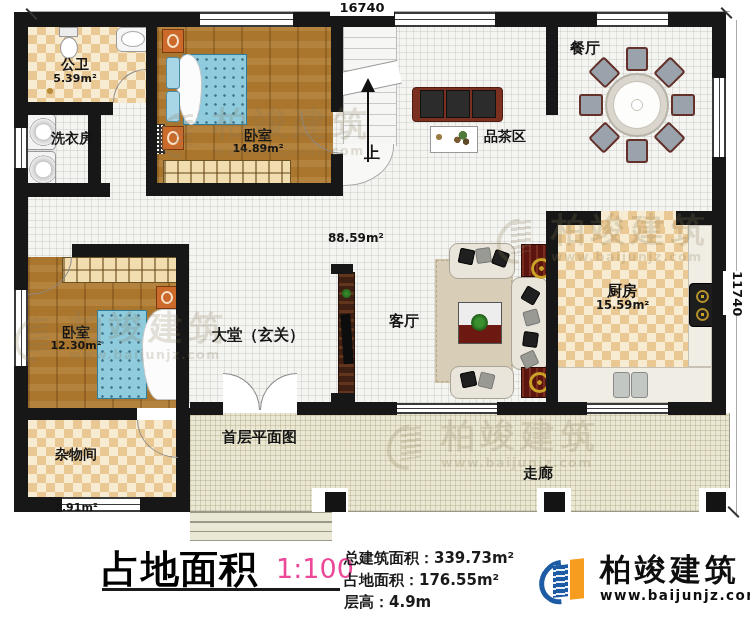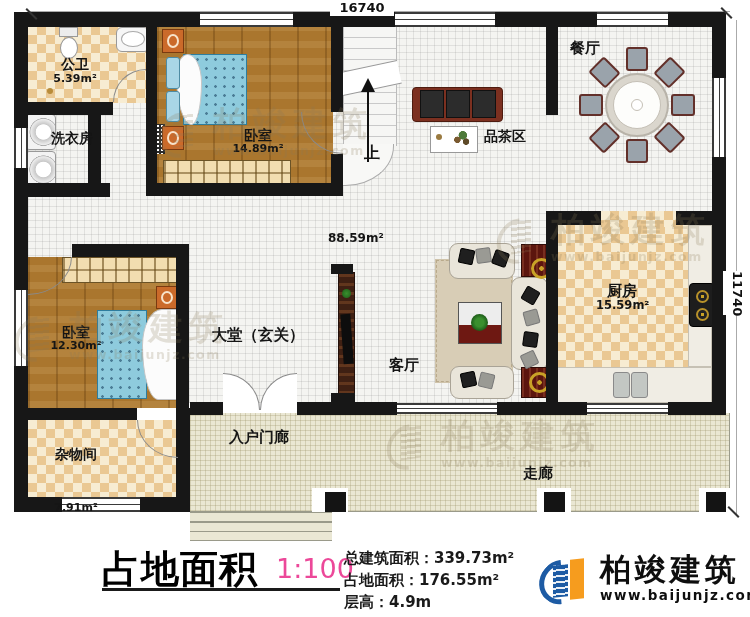--- a/index.html
+++ b/index.html
@@ -256,28 +256,28 @@
   <span class="lbl" style="left:40px;top:57px;width:70px;font-size:14px;">公卫</span>
   <span class="lbl" style="left:40px;top:73px;width:70px;font-size:11px;">5.39m²</span>
   <span class="lbl" style="left:36px;top:131px;width:72px;font-size:14px;">洗衣房</span>
   <span class="lbl" style="left:228px;top:128px;width:60px;font-size:14px;">卧室</span>
   <span class="lbl" style="left:223px;top:143px;width:70px;font-size:11px;">14.89m²</span>
   <span class="lbl" style="left:352px;top:144px;width:40px;font-size:16px;">上</span>
   <span class="lbl" style="left:561px;top:40px;width:48px;font-size:15px;">餐厅</span>
   <span class="lbl" style="left:477px;top:129px;width:56px;font-size:14px;">品茶区</span>
   <span class="lbl" style="left:328px;top:232px;width:52px;font-size:12px;">88.59m²</span>
   <span class="lbl" style="left:210px;top:327px;width:96px;font-size:15.5px;">大堂（玄关）</span>
-  <span class="lbl" style="left:384px;top:313px;width:40px;font-size:15px;margin-top:44px;">客厅</span>
+  <span class="lbl" style="left:384px;top:313px;width:40px;font-size:15px;">客厅</span>
   <span class="lbl" style="left:600px;top:283px;width:44px;font-size:15px;">厨房</span>
   <span class="lbl" style="left:596px;top:299px;width:52px;font-size:11.5px;">15.59m²</span>
   <span class="lbl" style="left:52px;top:325px;width:48px;font-size:14px;">卧室</span>
   <span class="lbl" style="left:46px;top:340px;width:60px;font-size:11px;">12.30m²</span>
   <span class="lbl" style="left:48px;top:447px;width:56px;font-size:14px;">杂物间</span>
   <span class="lbl" style="left:48px;top:462px;width:56px;font-size:11px;margin-top:40px;">7.91m²</span>
-  <span class="lbl" style="left:222px;top:429px;width:74px;font-size:15px;">入户门廊</span>
+  <span class="lbl" style="left:222px;top:429px;width:74px;font-size:15px;">首层平面图</span>
   <span class="lbl" style="left:516px;top:465px;width:44px;font-size:15px;">走廊</span>
 
   <div class="wm" style="left:160px;top:106px;">
     <span class="wm-glyph"></span>
     <span><span class="wm-name">柏竣建筑</span>
     <span class="wm-url" style="display:block;">www.baijunjz.com</span></span>
   </div>
   <div class="wm" style="left:498px;top:212px;">
     <span class="wm-glyph"></span>
     <span><span class="wm-name">柏竣建筑</span>

